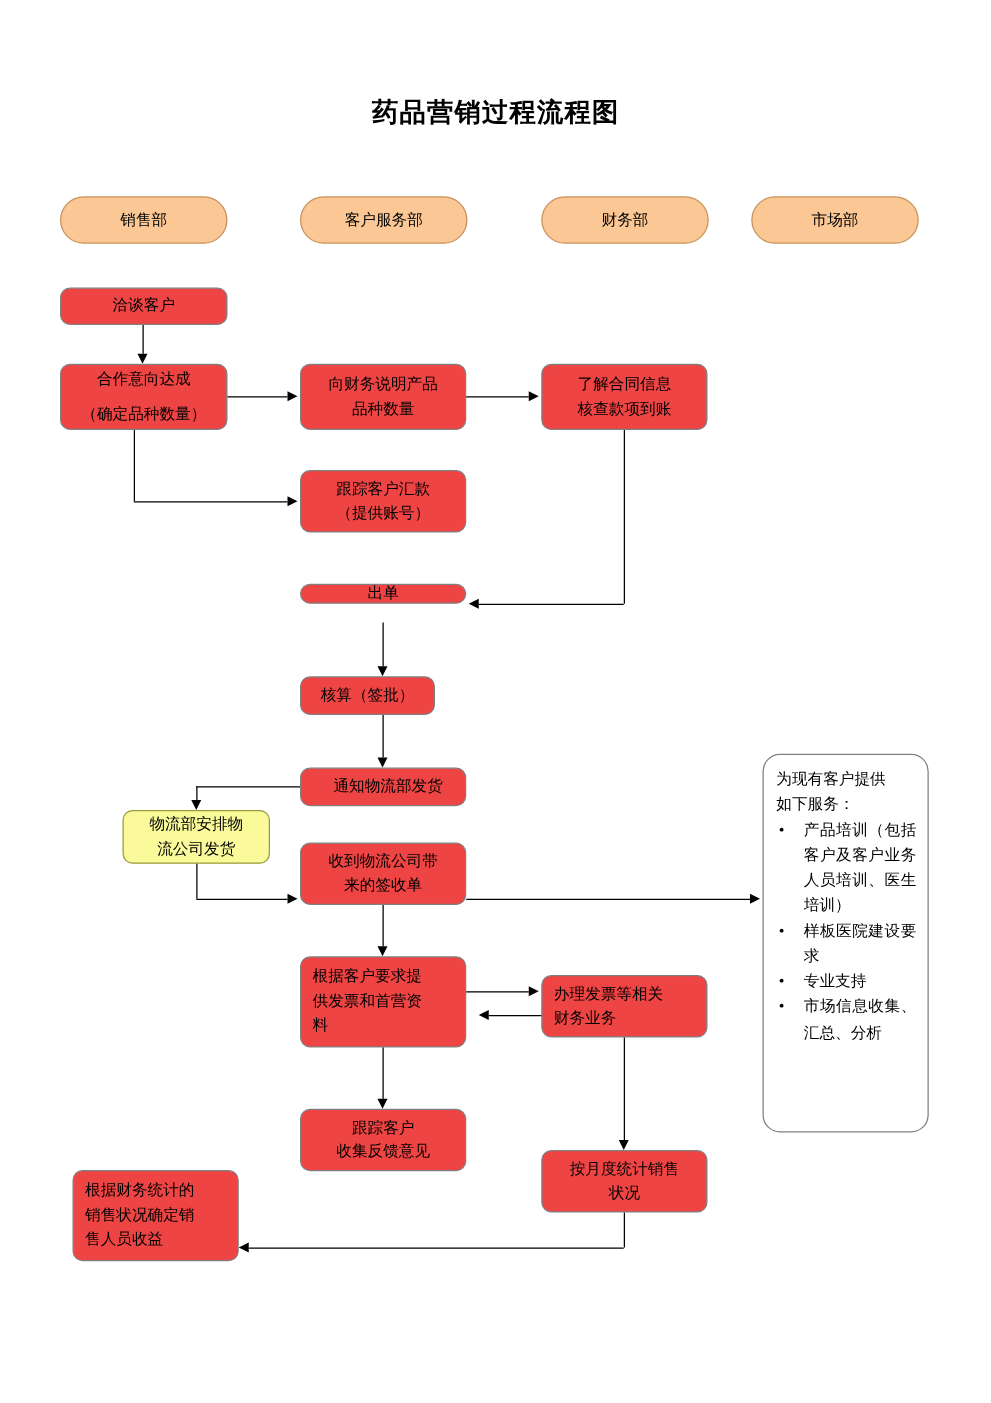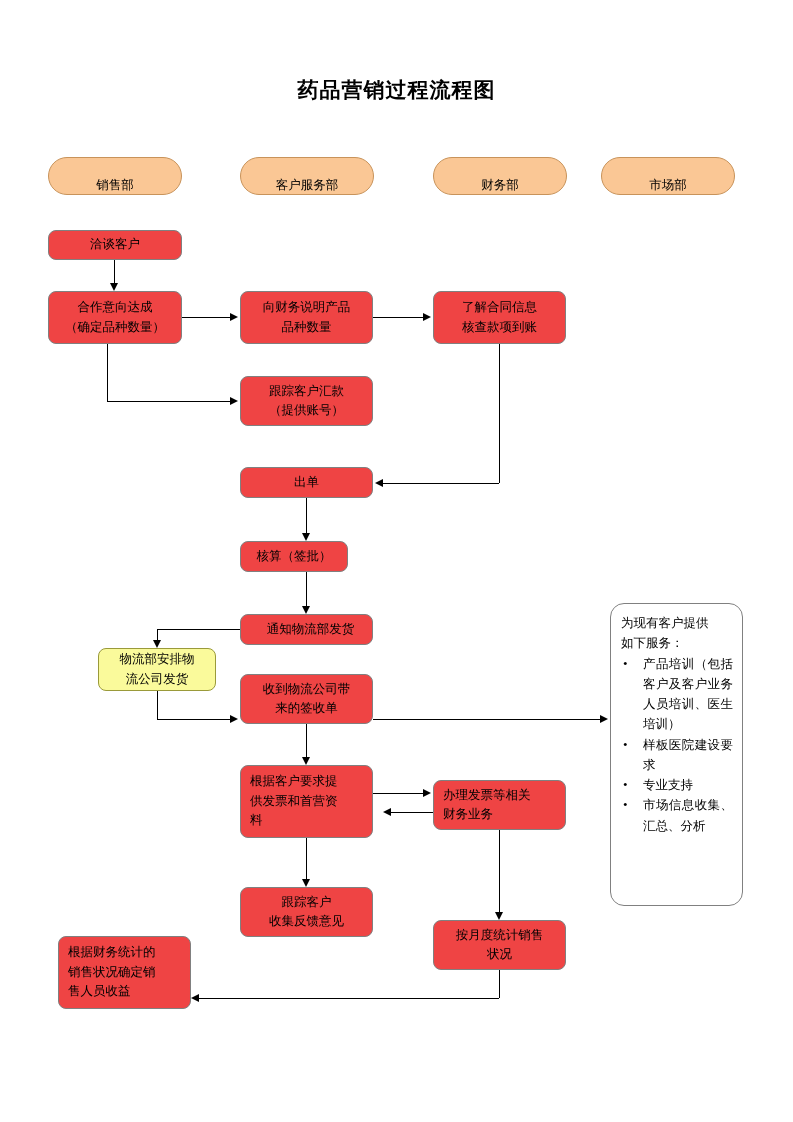--- a/index.html
+++ b/index.html
@@ -37,21 +37,21 @@
   }
 
   
   .dept {
     position: absolute;
     height: 38px;
     border: 1px solid #c8935a;
     border-radius: 19px;
     background: #fac795;
     display: flex;
-    align-items: flex-end;
+    align-items: center;
     justify-content: center;
     font-size: 12.5px;
     box-sizing: border-box;
   }
 
   
   .node {
     position: absolute;
     border: 1px solid #808080;
     border-radius: 8px;
@@ -157,41 +157,41 @@
     <span>财务部</span>
   </div>
   <div class="dept" style="left:601px; top:157px; width:134px;">
     <span>市场部</span>
   </div>
 
   <div class="node" style="left:48px; top:230px; width:134px; height:30px;">
     <span>洽谈客户</span>
   </div>
 
-  <div class="node" style="left:48px; top:291px; width:134px; height:53px;">
+  <div class="node" style="left:48px; top:291px; width:134px; height:53px;justify-content:space-between;">
     <span>合作意向达成</span>
     <span>（确定品种数量）</span>
   </div>
 
   <div class="node" style="left:240px; top:291px; width:133px; height:53px;">
     <span>向财务说明产品</span>
     <span>品种数量</span>
   </div>
 
   <div class="node" style="left:433px; top:291px; width:133px; height:53px;">
     <span>了解合同信息</span>
     <span>核查款项到账</span>
   </div>
 
   <div class="node" style="left:240px; top:376px; width:133px; height:50px;">
     <span>跟踪客户汇款</span>
     <span>（提供账号）</span>
   </div>
 
-  <div class="node" style="left:240px; top:467px; width:133px; height:31px;">
+  <div class="node" style="left:240px; top:467px; width:133px; height:16px;">
     <span>出单</span>
   </div>
 
   <div class="node" style="left:240px; top:541px; width:108px; height:31px;">
     <span>核算（签批）</span>
   </div>
 
   <div class="node" style="left:240px; top:614px; width:133px; height:31px;padding-left:13px;">
     <span>通知物流部发货</span>
   </div>

